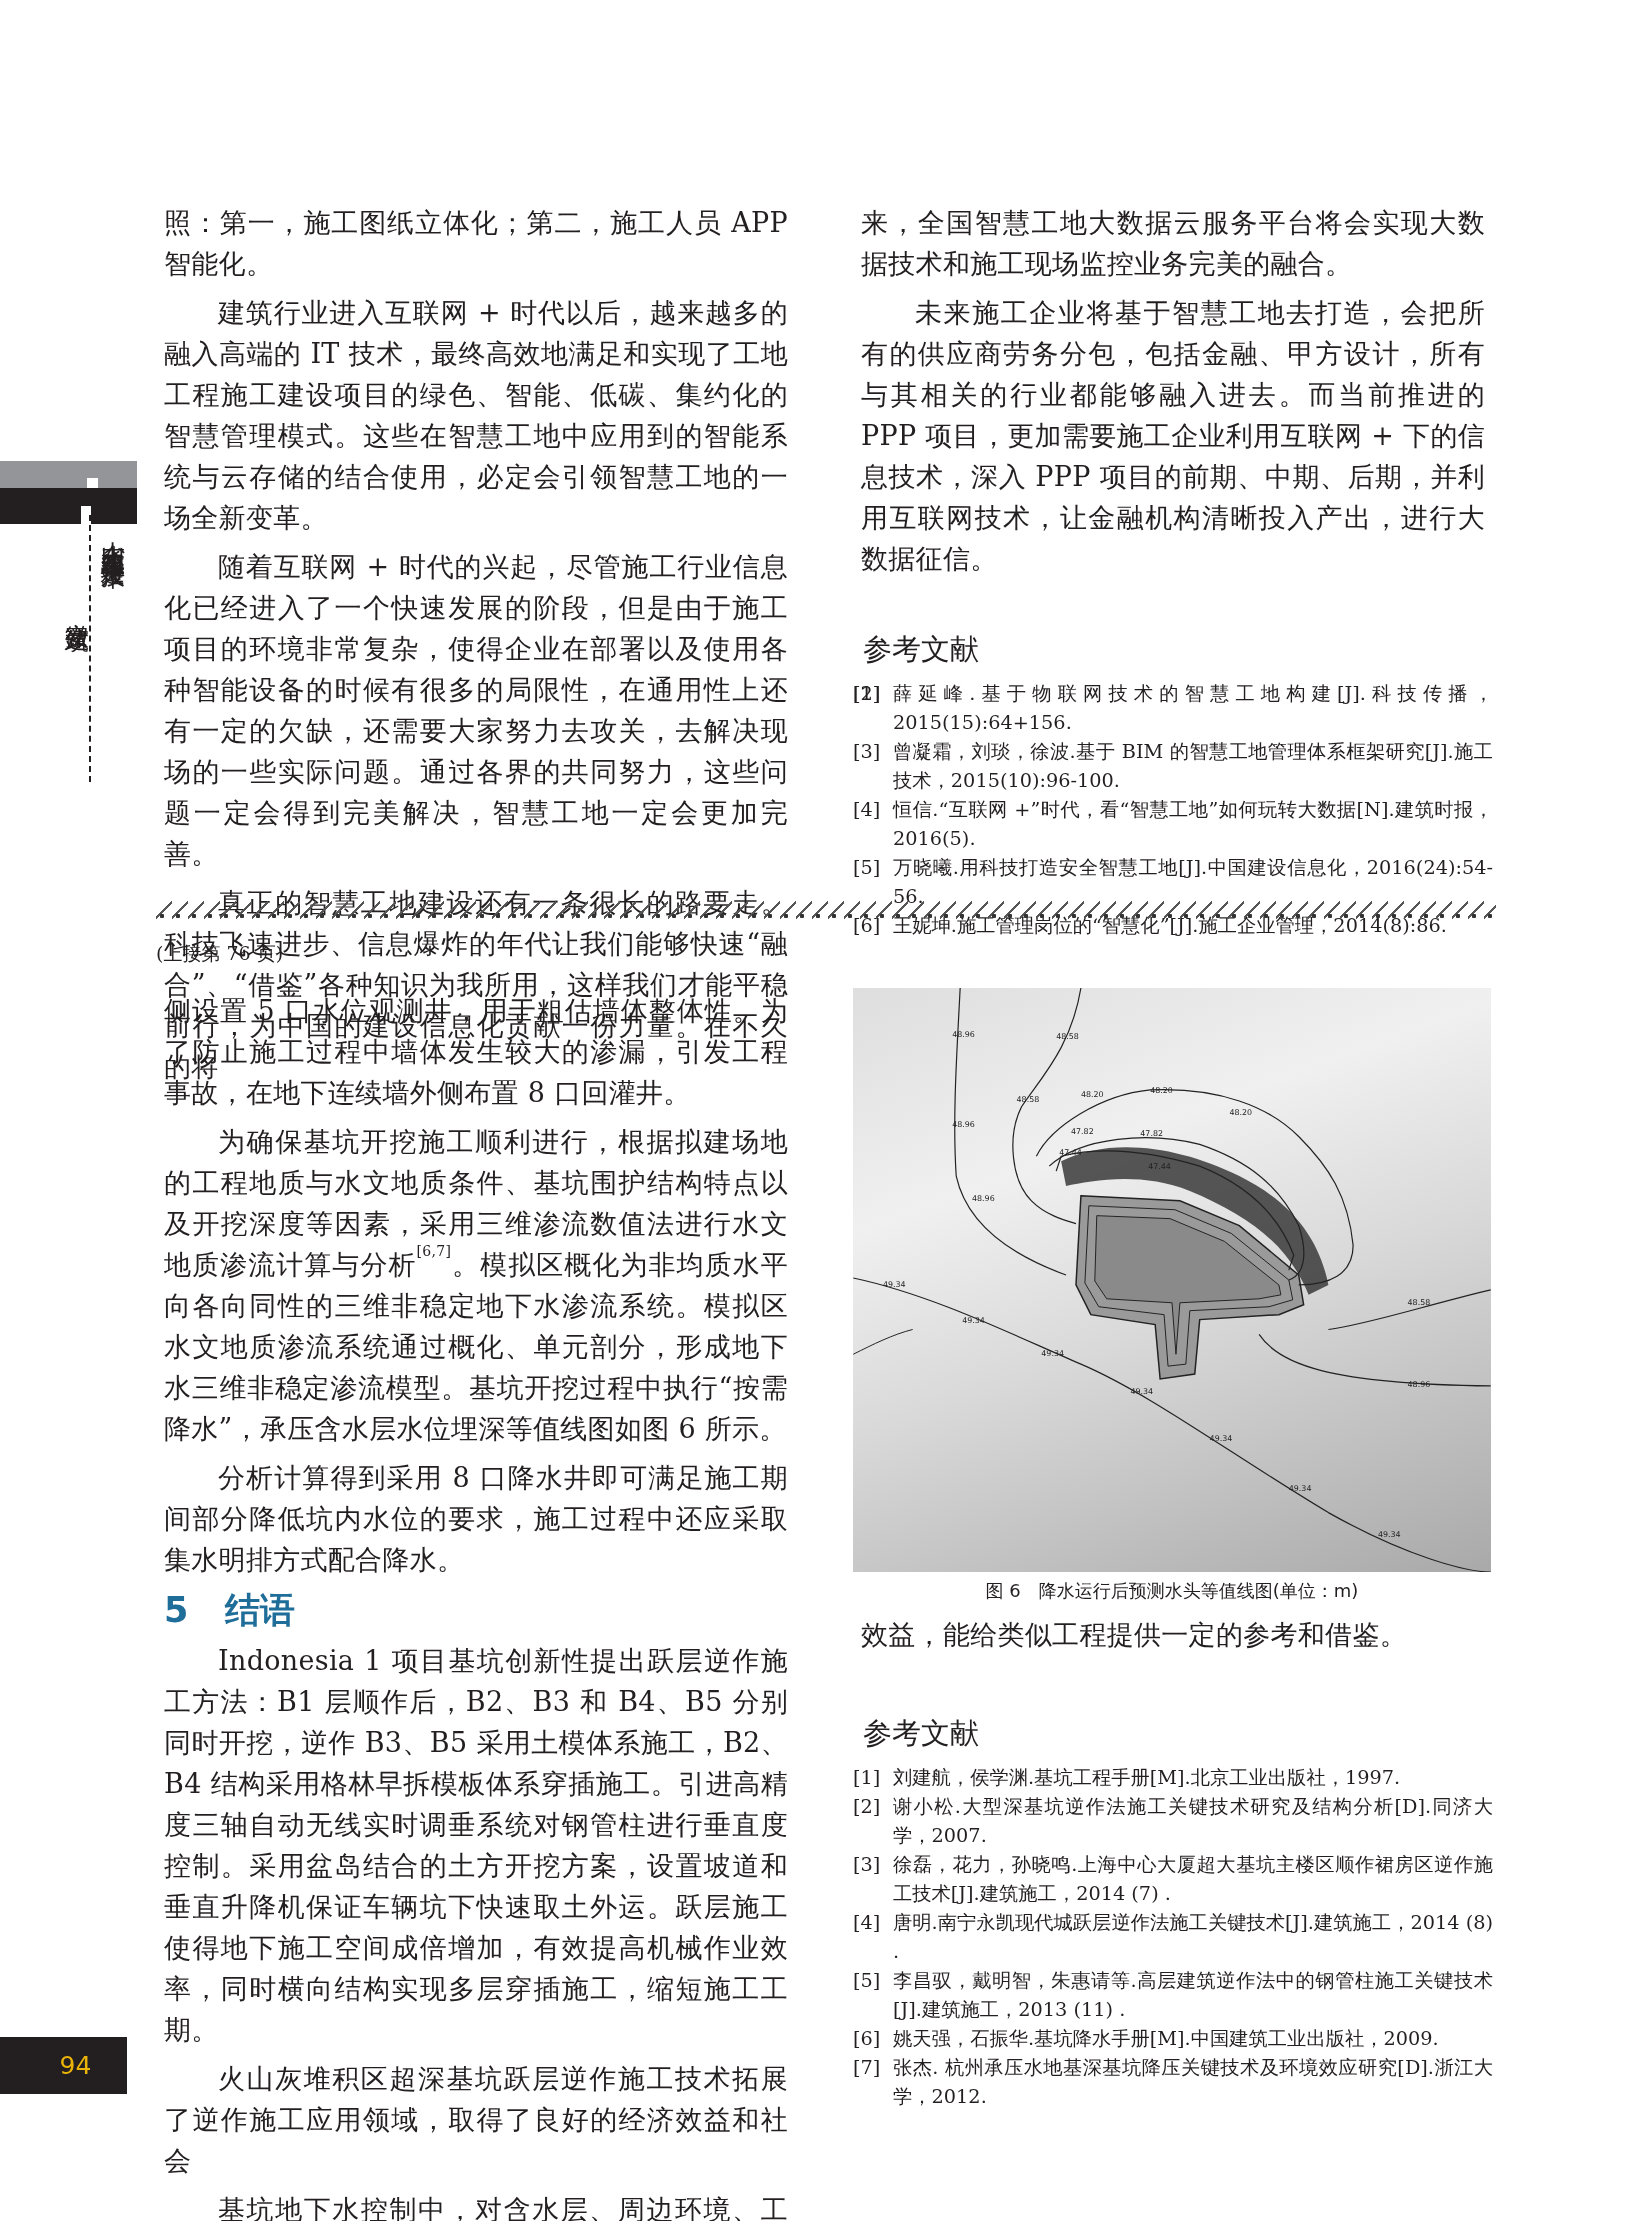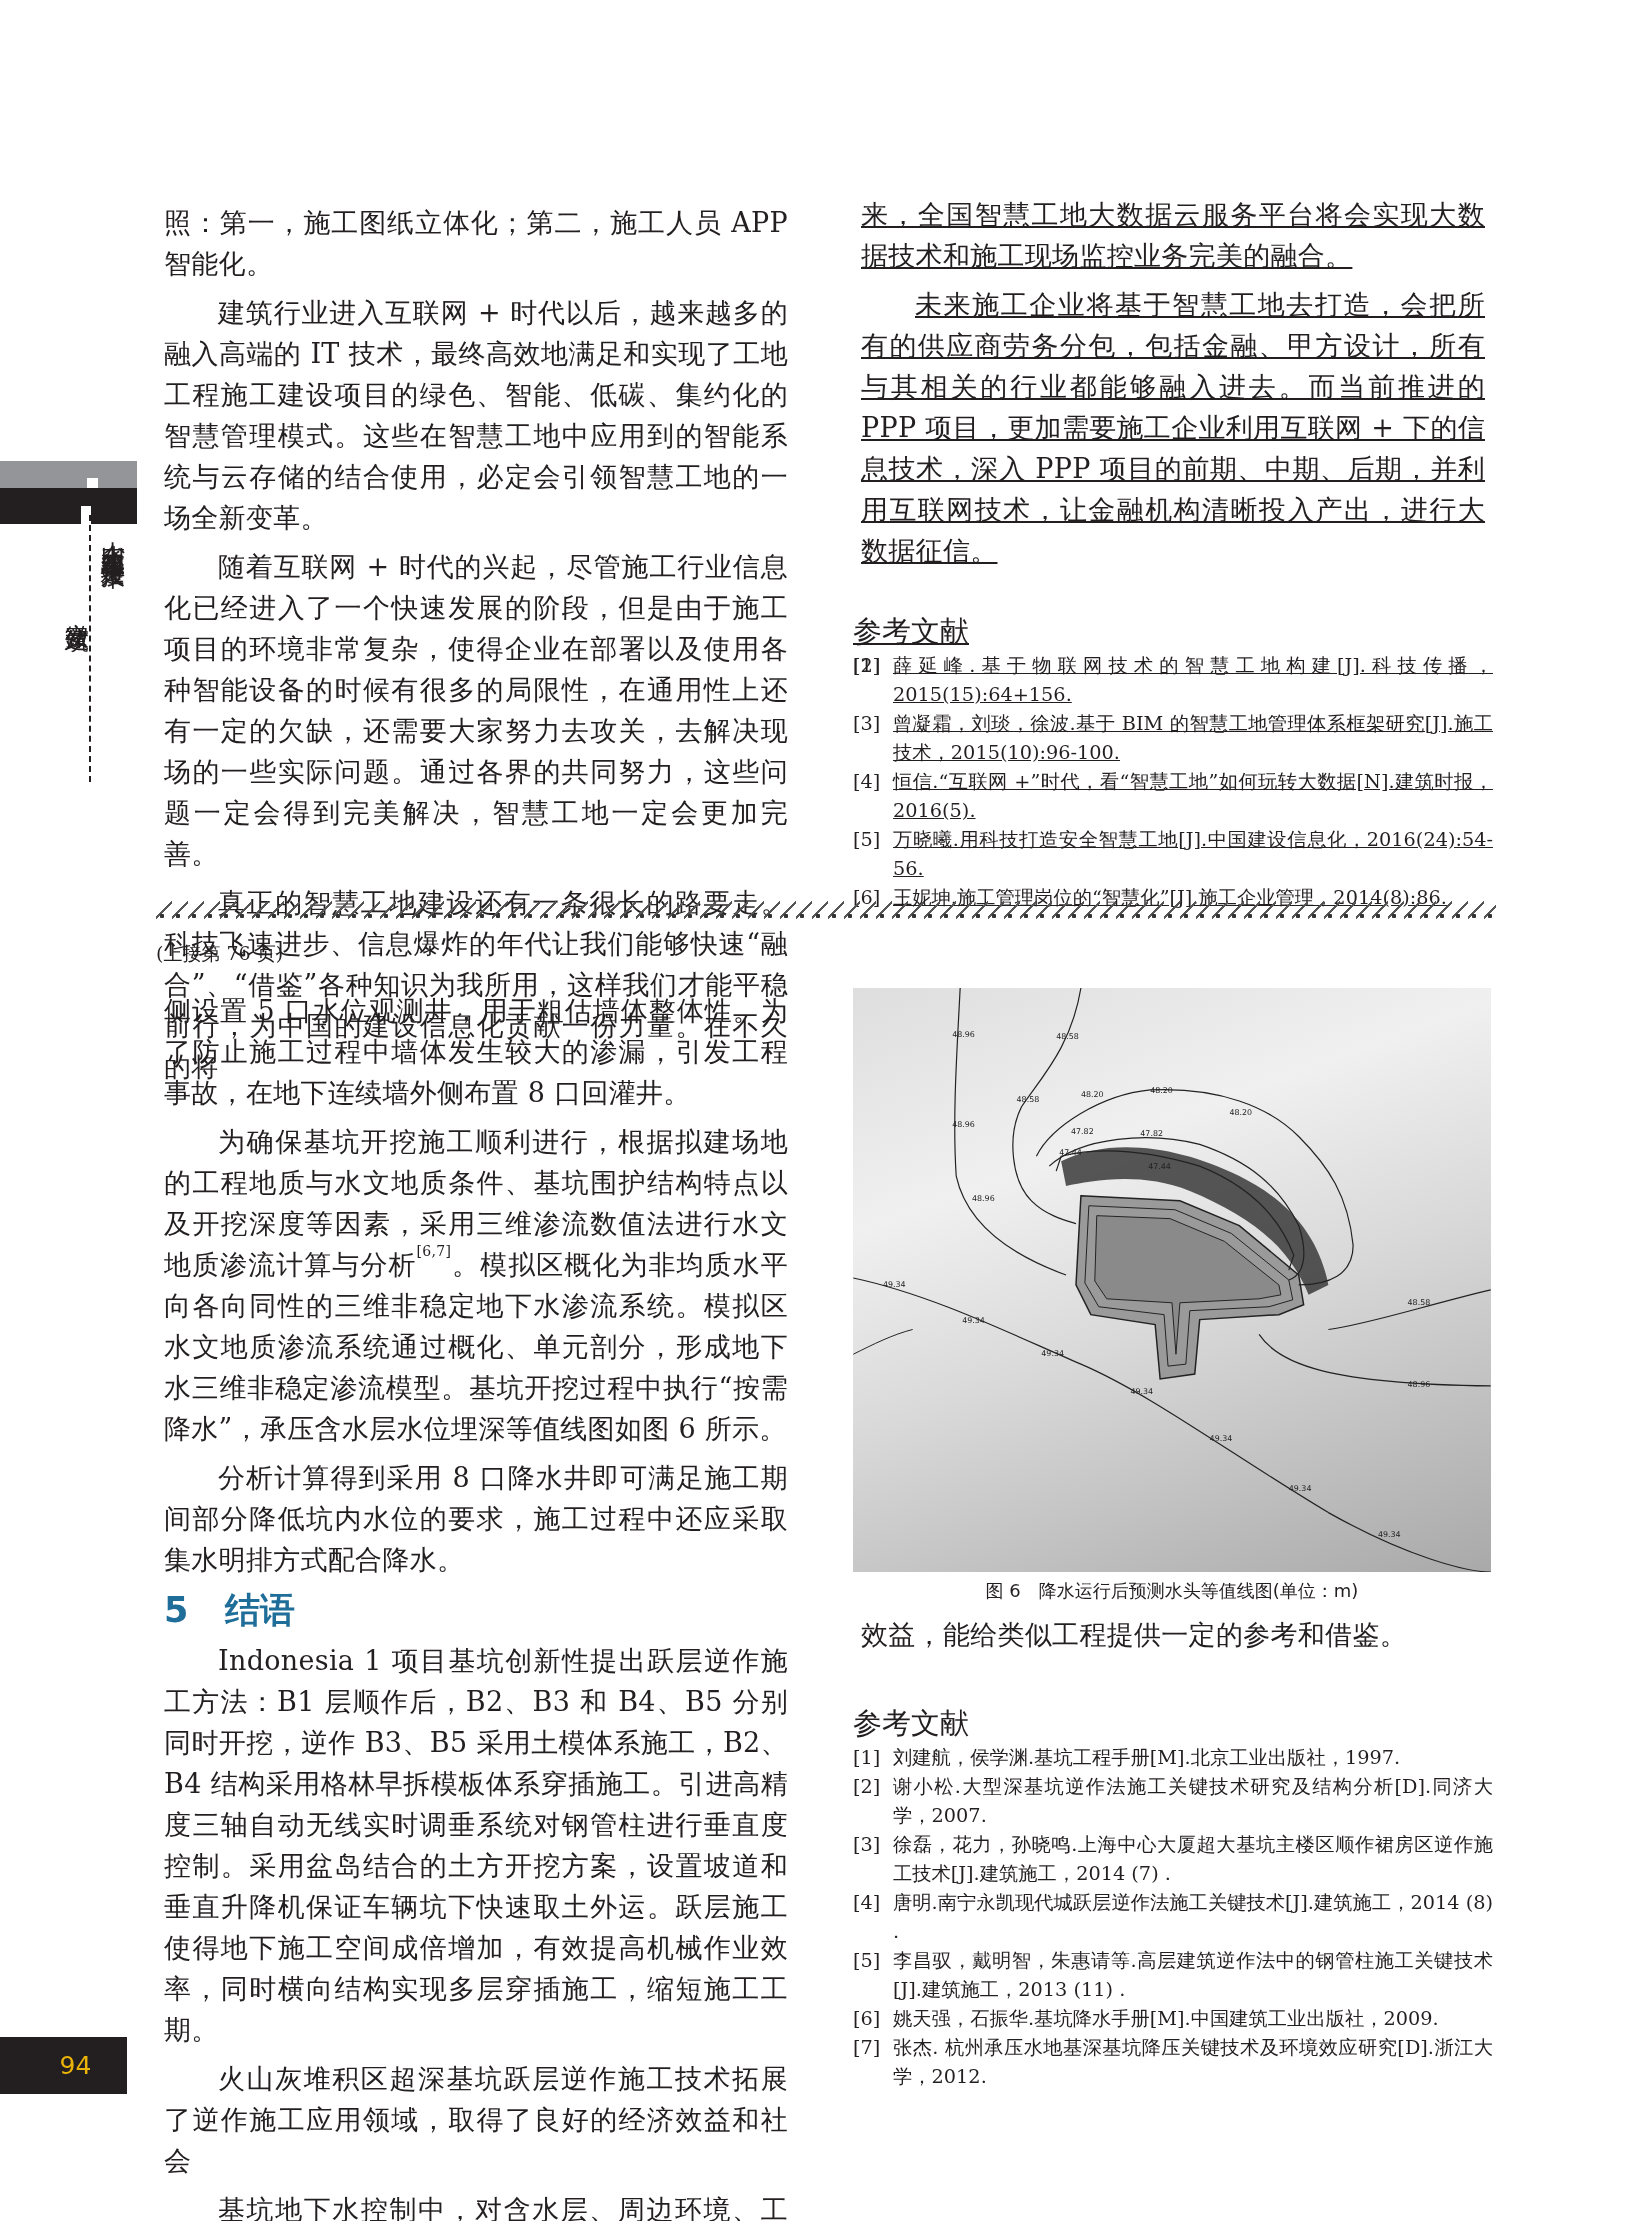--- a/index.html
+++ b/index.html
@@ -9,21 +9,21 @@
   }
   .col { position:absolute; }
   .para {
     font-size:27px; line-height:41px; text-align:justify; margin:8px;
     letter-spacing:0.3px;
   }
   .indent { text-indent:2em; }
   sup { font-size:14px; vertical-align:top; line-height:14px; }
   .h-ref {
     font-family:"DejaVu Sans","Liberation Sans",sans-serif;
-    font-size:29px; font-weight:normal; margin:0; line-height:40px;
+    font-size:29px; font-weight:normal; margin:10px; line-height:40px;
   }
   .refs { list-style:none; margin:0; padding:0; }
   .refs li {
     position:relative; padding-left:40px; font-size:19.3px; line-height:29px;
     text-align:justify;
   }
   .refs li .num { position:absolute; left:0; top:0; }
   .section-h {
     font-family:"DejaVu Sans","Liberation Sans",sans-serif; color:#1f6d99;
     font-size:35px; line-height:44px; margin:8px;
@@ -80,21 +80,21 @@
 <div class="vtext" style="left:61px; top:604px;">安徽建筑</div>
 <div class="pagenum-box">94</div>
 
 <div class="col" style="left:156px; top:194px; width:640px;">
   <p class="para">照：第一，施工图纸立体化；第二，施工人员 APP 智能化。</p>
   <p class="para indent">建筑行业进入互联网 + 时代以后，越来越多的融入高端的 IT 技术，最终高效地满足和实现了工地工程施工建设项目的绿色、智能、低碳、集约化的智慧管理模式。这些在智慧工地中应用到的智能系统与云存储的结合使用，必定会引领智慧工地的一场全新变革。</p>
   <p class="para indent">随着互联网 + 时代的兴起，尽管施工行业信息化已经进入了一个快速发展的阶段，但是由于施工项目的环境非常复杂，使得企业在部署以及使用各种智能设备的时候有很多的局限性，在通用性上还有一定的欠缺，还需要大家努力去攻关，去解决现场的一些实际问题。通过各界的共同努力，这些问题一定会得到完美解决，智慧工地一定会更加完善。</p>
   <p class="para indent">真正的智慧工地建设还有一条很长的路要走。科技飞速进步、信息爆炸的年代让我们能够快速“融合”、“借鉴”各种知识为我所用，这样我们才能平稳前行，为中国的建设信息化贡献一份力量。在不久的将</p>
 </div>
 
-<div class="col" style="left:853px; top:186px; width:640px;text-decoration:underline;">
+<div class="col" style="left:853px; top:194px; width:640px;">
   <p class="para">来，全国智慧工地大数据云服务平台将会实现大数据技术和施工现场监控业务完美的融合。</p>
   <p class="para indent">未来施工企业将基于智慧工地去打造，会把所有的供应商劳务分包，包括金融、甲方设计，所有与其相关的行业都能够融入进去。而当前推进的 PPP 项目，更加需要施工企业利用互联网 + 下的信息技术，深入 PPP 项目的前期、中期、后期，并利用互联网技术，让金融机构清晰投入产出，进行大数据征信。</p>
   <div style="height:32px;"></div>
   <h3 class="h-ref">参考文献</h3>
   <ol class="refs">
     <li><span class="num">[1]</span></li>
     <li><span class="num">[2]</span><span>薛延峰.基于物联网技术的智慧工地构建[J].科技传播，2015(15):64+156.</span></li>
     <li><span class="num">[3]</span><span>曾凝霜，刘琰，徐波.基于 BIM 的智慧工地管理体系框架研究[J].施工技术，2015(10):96-100.</span></li>
     <li><span class="num">[4]</span><span>恒信.“互联网 +”时代，看“智慧工地”如何玩转大数据[N].建筑时报，2016(5).</span></li>
     <li><span class="num">[5]</span><span>万晓曦.用科技打造安全智慧工地[J].中国建设信息化，2016(24):54-56.</span></li>

